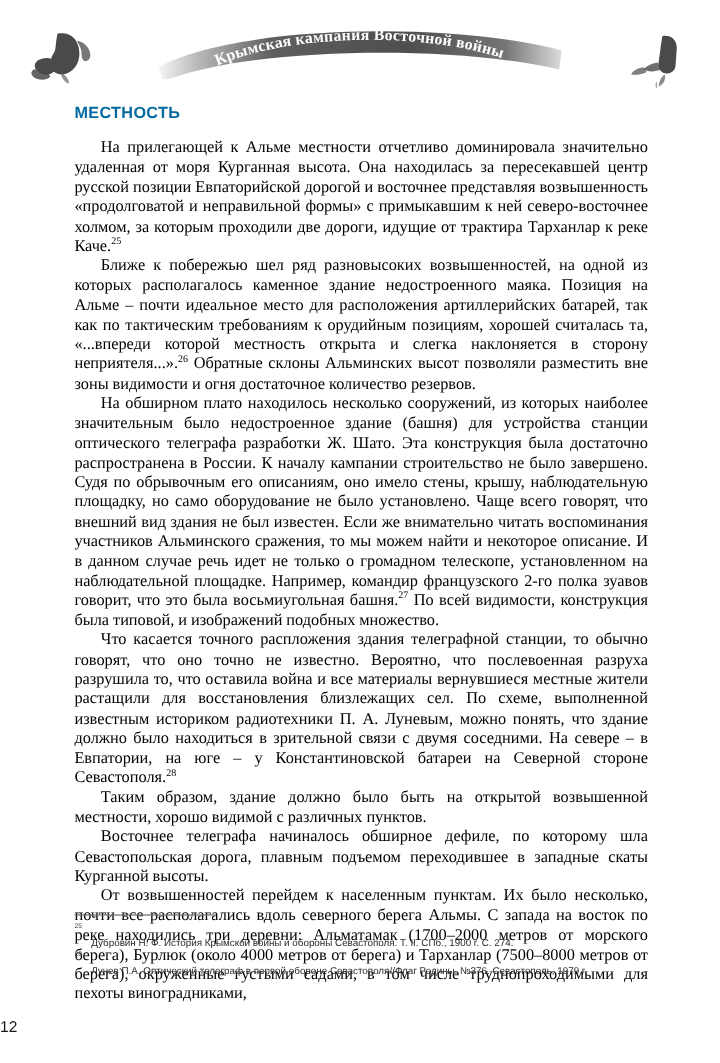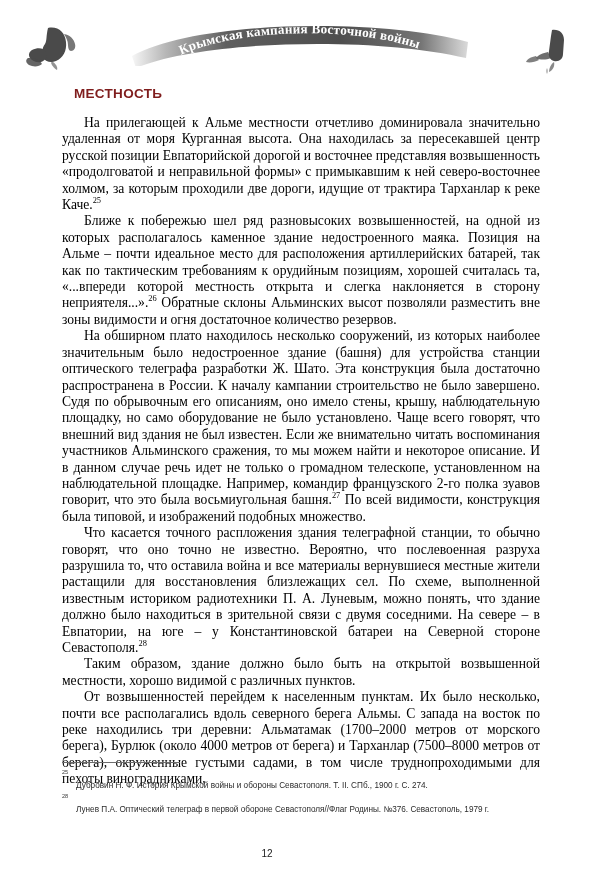--- a/index.html
+++ b/index.html
@@ -61,22 +61,22 @@
     position: absolute;
     left: 62px;
     top: 86px;
     width: 478px;
   }
 
   h1.section-title {
     font-family: "Liberation Sans", sans-serif;
     font-size: 13.5px;
     font-weight: bold;
-    color: #7f1d1d;
-    margin: 0 0 14px 12px;
+    color: #0369a1;
+    margin: 0 0 14px 0;
     letter-spacing: 0.3px;
   }
 
   p.body-par {
     font-size: 13.6px;
     line-height: 16.4px;
     text-align: justify;
     text-indent: 22px;
     margin: 0;
     color: #000000;
@@ -125,23 +125,23 @@
     flex: 1 1 auto;
     margin-top: 12px;
   }
 
   
   .page-number {
     position: absolute;
     left: 0;
     top: 848px;
     width: 534px;
-    text-align: center;
+    text-align: left;
     font-family: "Liberation Sans", sans-serif;
-    font-size: 10px;
+    font-size: 13px;
     color: #1a1a1a;
   }
 </style>
 </head>
 <body>
 
 <div class="page">
 
   <div class="header">
 
@@ -198,20 +198,21 @@
     <p class="body-par"><span>На прилегающей к Альме местности отчетливо доминировала значительно удаленная от моря Курганная высота. Она находилась за пересекавшей центр русской позиции Евпаторийской дорогой и восточнее представляя возвышенность «продолговатой и неправильной формы» с примыкавшим к ней северо-восточнее холмом, за которым проходили две дороги, идущие от трактира Тарханлар к реке Каче.</span><sup class="fnref">25</sup><span></span></p>
 
     <p class="body-par"><span>Ближе к побережью шел ряд разновысоких возвышенностей, на одной из которых располагалось каменное здание недостроенного маяка. Позиция на Альме – почти идеальное место для расположения артиллерийских батарей, так как по тактическим требованиям к орудийным позициям, хорошей считалась та, «...впереди которой местность открыта и слегка наклоняется в сторону неприятеля...».</span><sup class="fnref">26</sup><span> Обратные склоны Альминских высот позволяли разместить вне зоны видимости и огня достаточное количество резервов.</span></p>
 
     <p class="body-par"><span>На обширном плато находилось несколько сооружений, из которых наиболее значительным было недостроенное здание (башня) для устройства станции оптического телеграфа разработки Ж. Шато. Эта конструкция была достаточно распространена в России. К началу кампании строительство не было завершено. Судя по обрывочным его описаниям, оно имело стены, крышу, наблюдательную площадку, но само оборудование не было установлено. Чаще всего говорят, что внешний вид здания не был известен. Если же внимательно читать воспоминания участников Альминского сражения, то мы можем найти и некоторое описание. И в данном случае речь идет не только о громадном телескопе, установленном на наблюдательной площадке. Например, командир французского 2-го полка зуавов говорит, что это была восьмиугольная башня.</span><sup class="fnref">27</sup><span> По всей видимости, конструкция была типовой, и изображений подобных множество.</span></p>
 
     <p class="body-par"><span>Что касается точного распложения здания телеграфной станции, то обычно говорят, что оно точно не известно. Вероятно, что послевоенная разруха разрушила то, что оставила война и все материалы вернувшиеся местные жители растащили для восстановления близлежащих сел. По схеме, выполненной известным историком радиотехники П. А. Луневым, можно понять, что здание должно было находиться в зрительной связи с двумя соседними. На севере – в Евпатории, на юге – у Константиновской батареи на Северной стороне Севастополя.</span><sup class="fnref">28</sup><span></span></p>
 
     <p class="body-par"><span>Таким образом, здание должно было быть на открытой возвышенной местности, хорошо видимой с различных пунктов.</span></p>
 
+    <p class="body-par"><span>Восточнее телеграфа начиналось обширное дефиле, по которому шла Севастопольская дорога, плавным подъемом переходившее в западные скаты Курганной высоты.</span></p>
 
     <p class="body-par"><span>От возвышенностей перейдем к населенным пунктам. Их было несколько, почти все располагались вдоль северного берега Альмы. С запада на восток по реке находились три деревни: Альматамак (1700–2000 метров от морского берега), Бурлюк (около 4000 метров от берега) и Тарханлар (7500–8000 метров от берега), окруженные густыми садами, в том числе труднопроходимыми для пехоты виноградниками,</span></p>
 
   </div>
 
   <div class="footnotes">
     <div class="fn-rule"></div>
 
     <div class="fn-item">
       <span class="fn-num">25</span>

